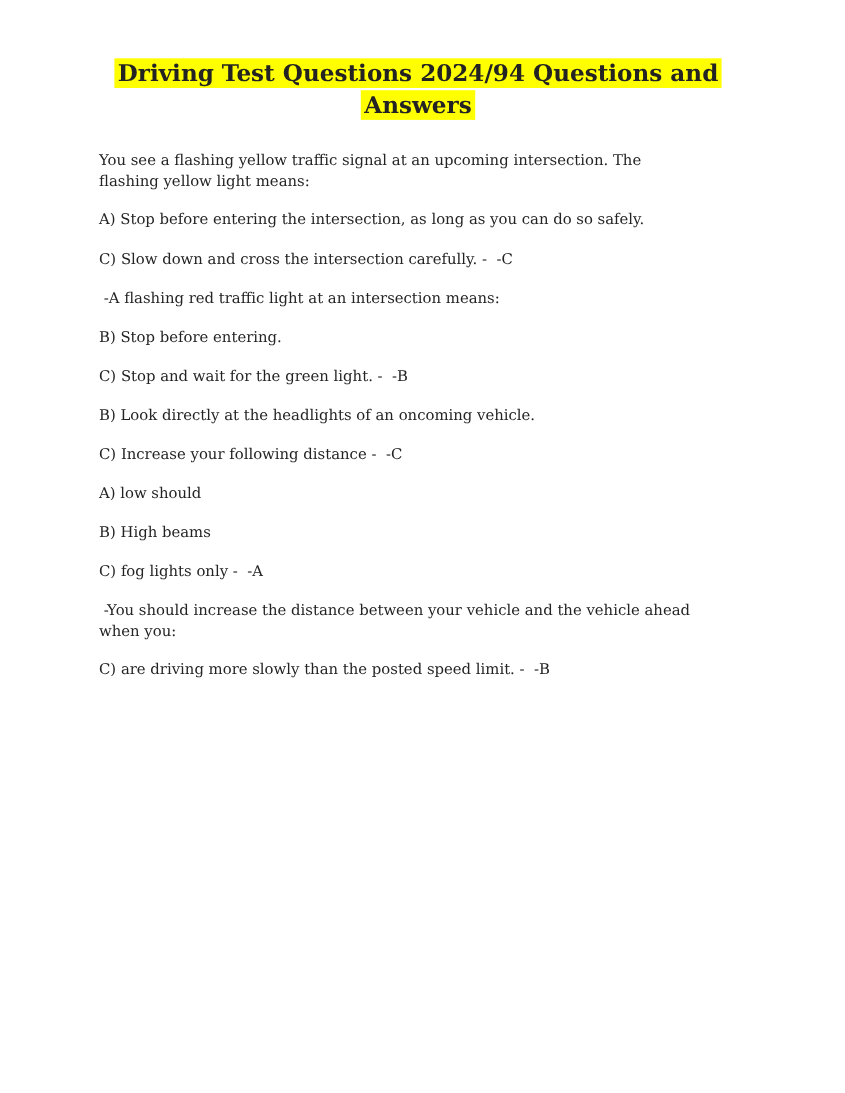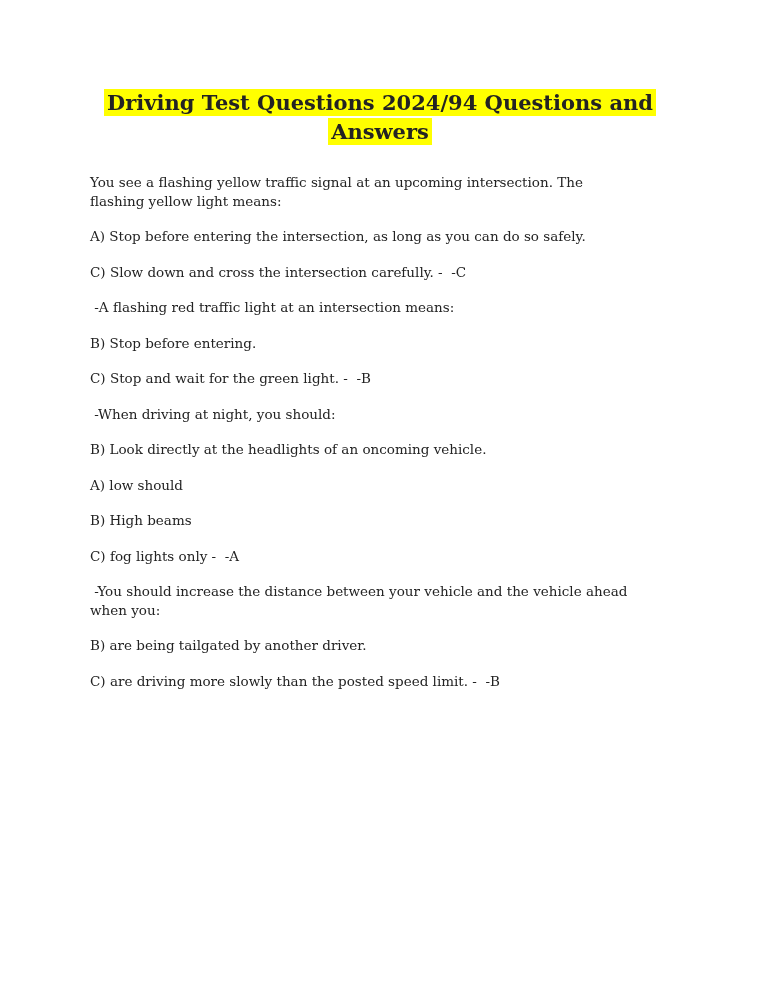--- a/index.html
+++ b/index.html
@@ -9,21 +9,21 @@
   }
   .page {
     position: relative;
     width: 768px;
     height: 786px;
     background: var(--page-bg, #ffffff);
     overflow: hidden;
     font-family: "DejaVu Serif", "Liberation Serif", serif;
     color: var(--text-color, #232323);
     box-sizing: border-box;
-    padding: 88px 98px 0 90px;
+    padding: 52px 98px 0 90px;
   }
   .doc-title {
     margin: 0 0 16px 0;
     text-align: center;
     font-size: 21px;
     font-weight: bold;
     line-height: 29px;
   }
   .doc-title .hl {
     background: var(--hl-color, #ffff00);
@@ -50,23 +50,22 @@
   <h1 class="doc-title"><mark class="hl">Driving Test Questions 2024/94 Questions and
 Answers</mark></h1>
   <div class="doc-body">
       <p class="para">You see a flashing yellow traffic signal at an upcoming intersection. The
 flashing yellow light means:</p>
       <p class="para">A) Stop before entering the intersection, as long as you can do so safely.</p>
       <p class="para">C) Slow down and cross the intersection carefully. -  -C</p>
       <p class="para"> -A flashing red traffic light at an intersection means:</p>
       <p class="para">B) Stop before entering.</p>
       <p class="para">C) Stop and wait for the green light. -  -B</p>
-      <p class="para"> -When driving at night, you should:</p>
       <p class="para">B) Look directly at the headlights of an oncoming vehicle.</p>
+      <p class="para">C) Increase your following distance -  -C</p>
       <p class="para">A) low should</p>
       <p class="para">B) High beams</p>
       <p class="para">C) fog lights only -  -A</p>
       <p class="para"> -You should increase the distance between your vehicle and the vehicle ahead
 when you:</p>
-      <p class="para">B) are being tailgated by another driver.</p>
       <p class="para">C) are driving more slowly than the posted speed limit. -  -B</p>
     </div>
 </div>
 
 </body></html>

